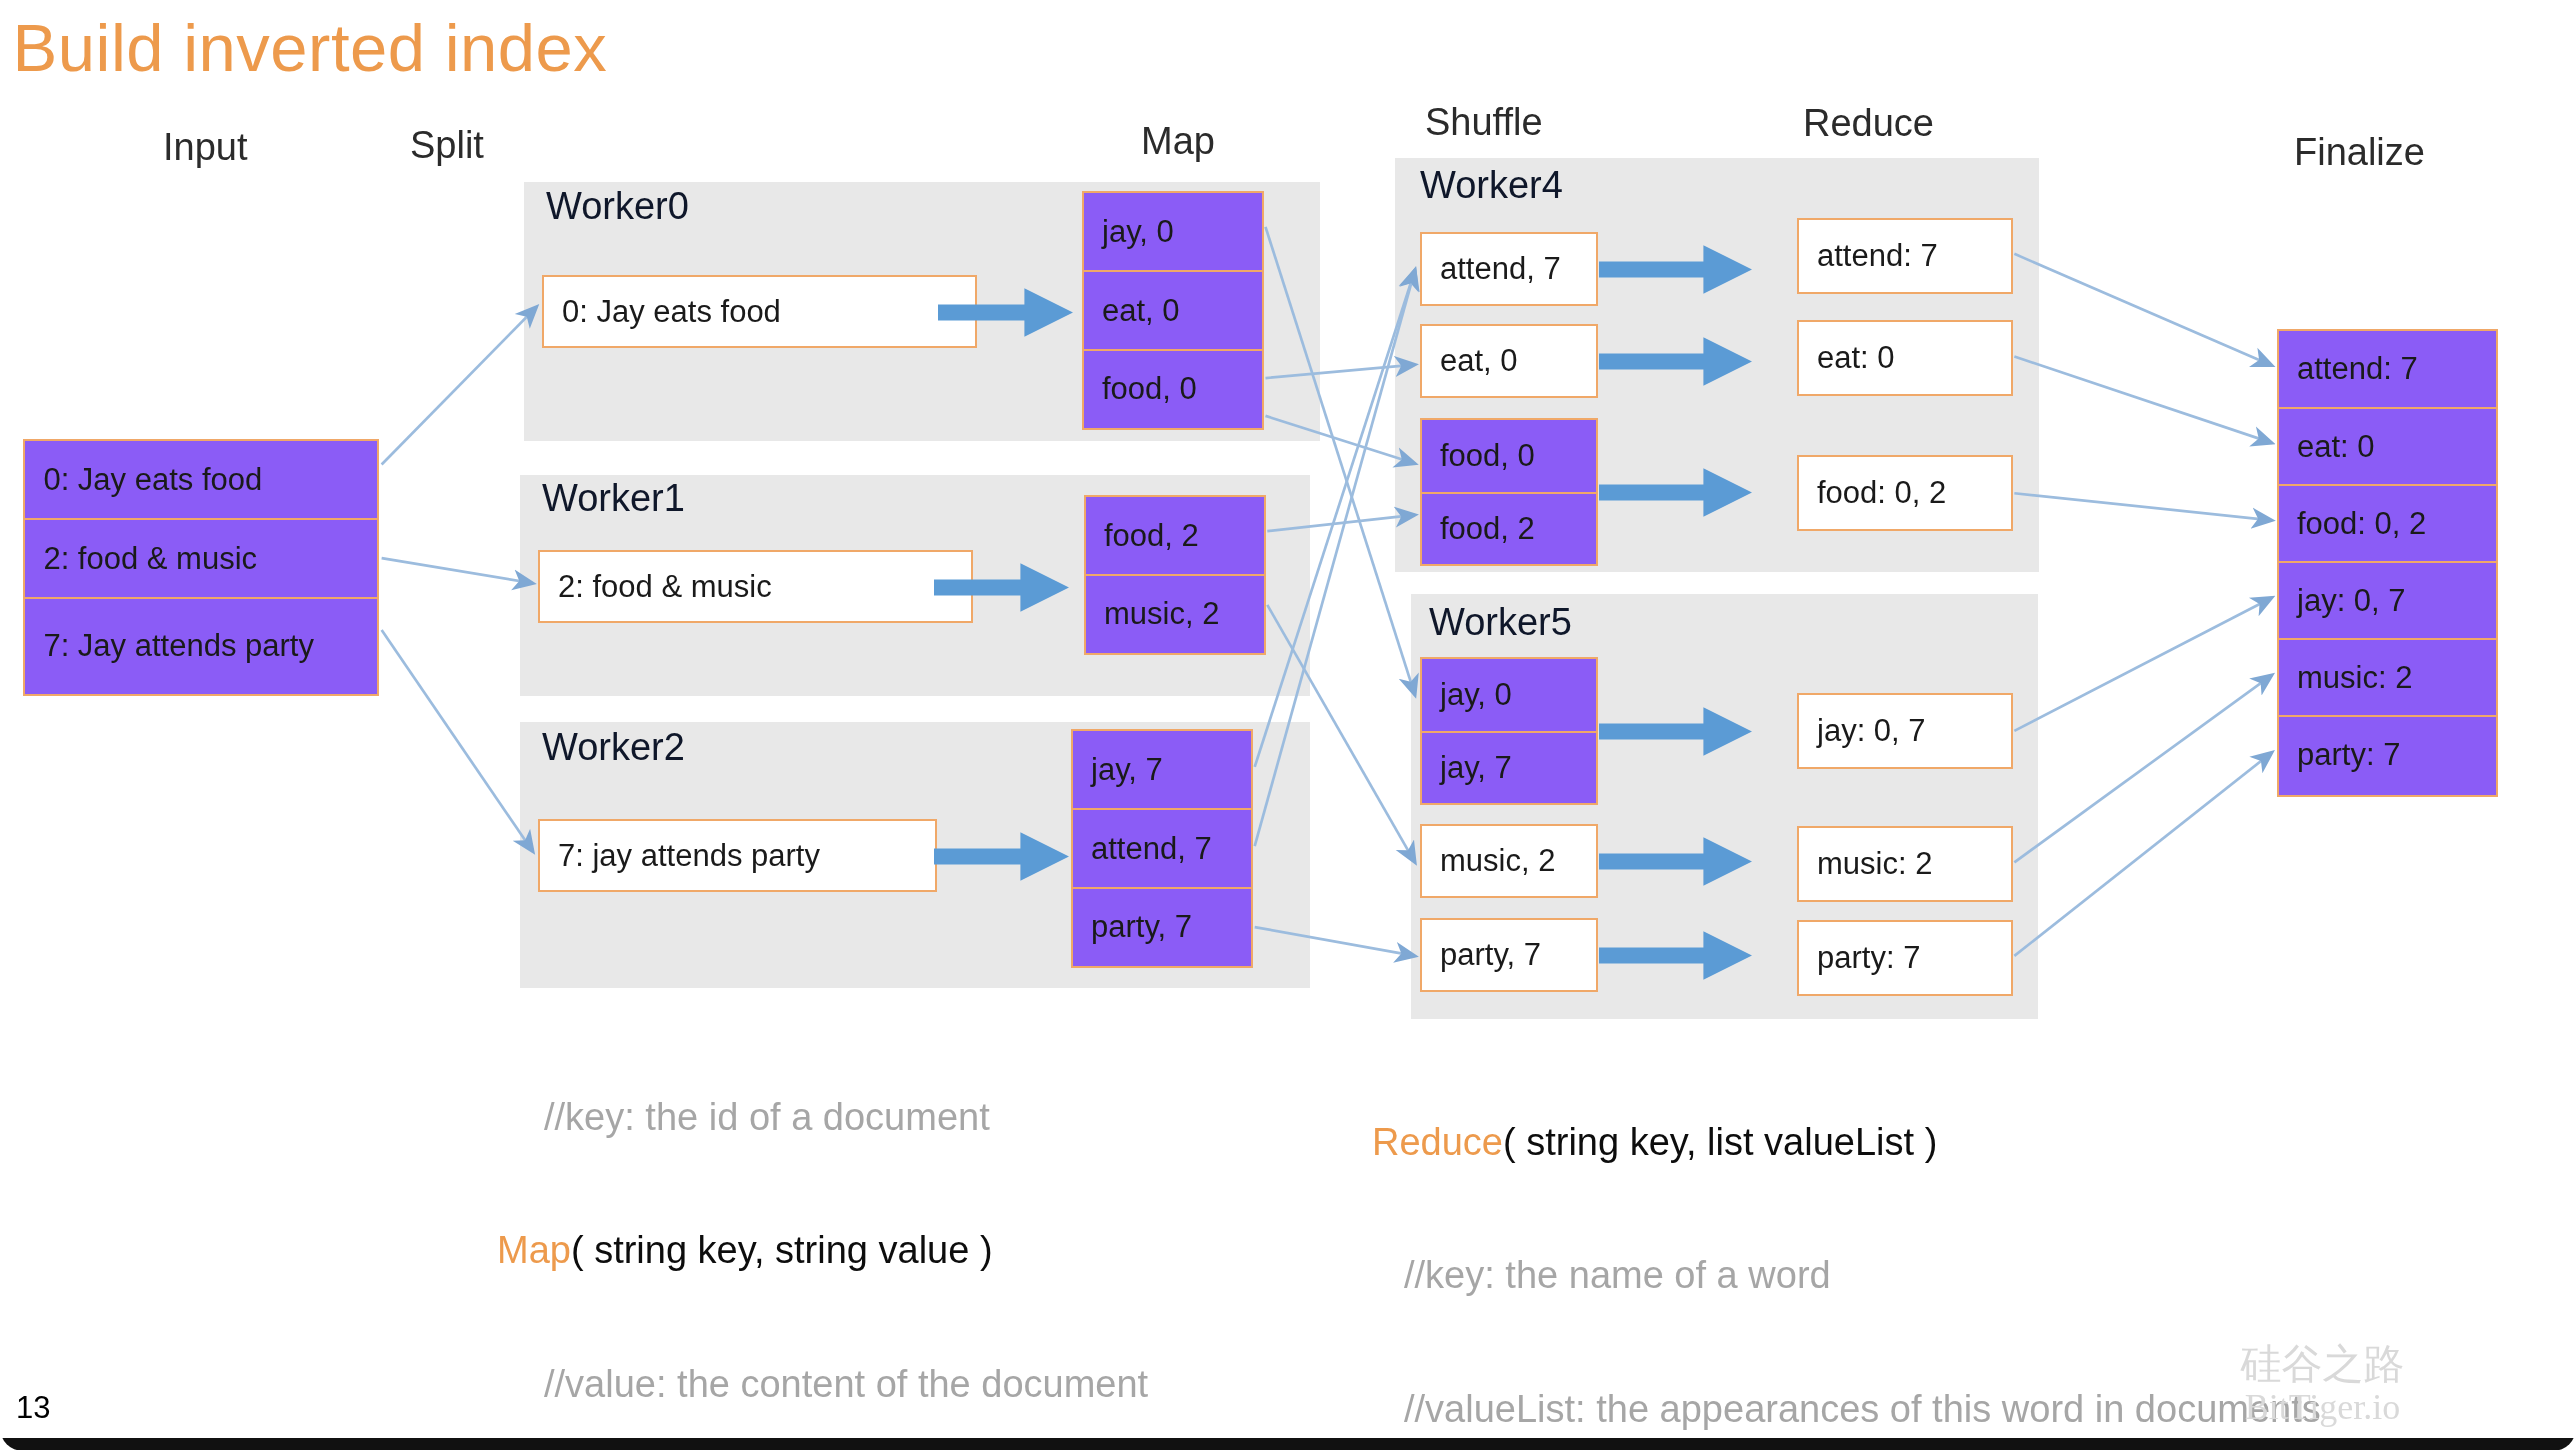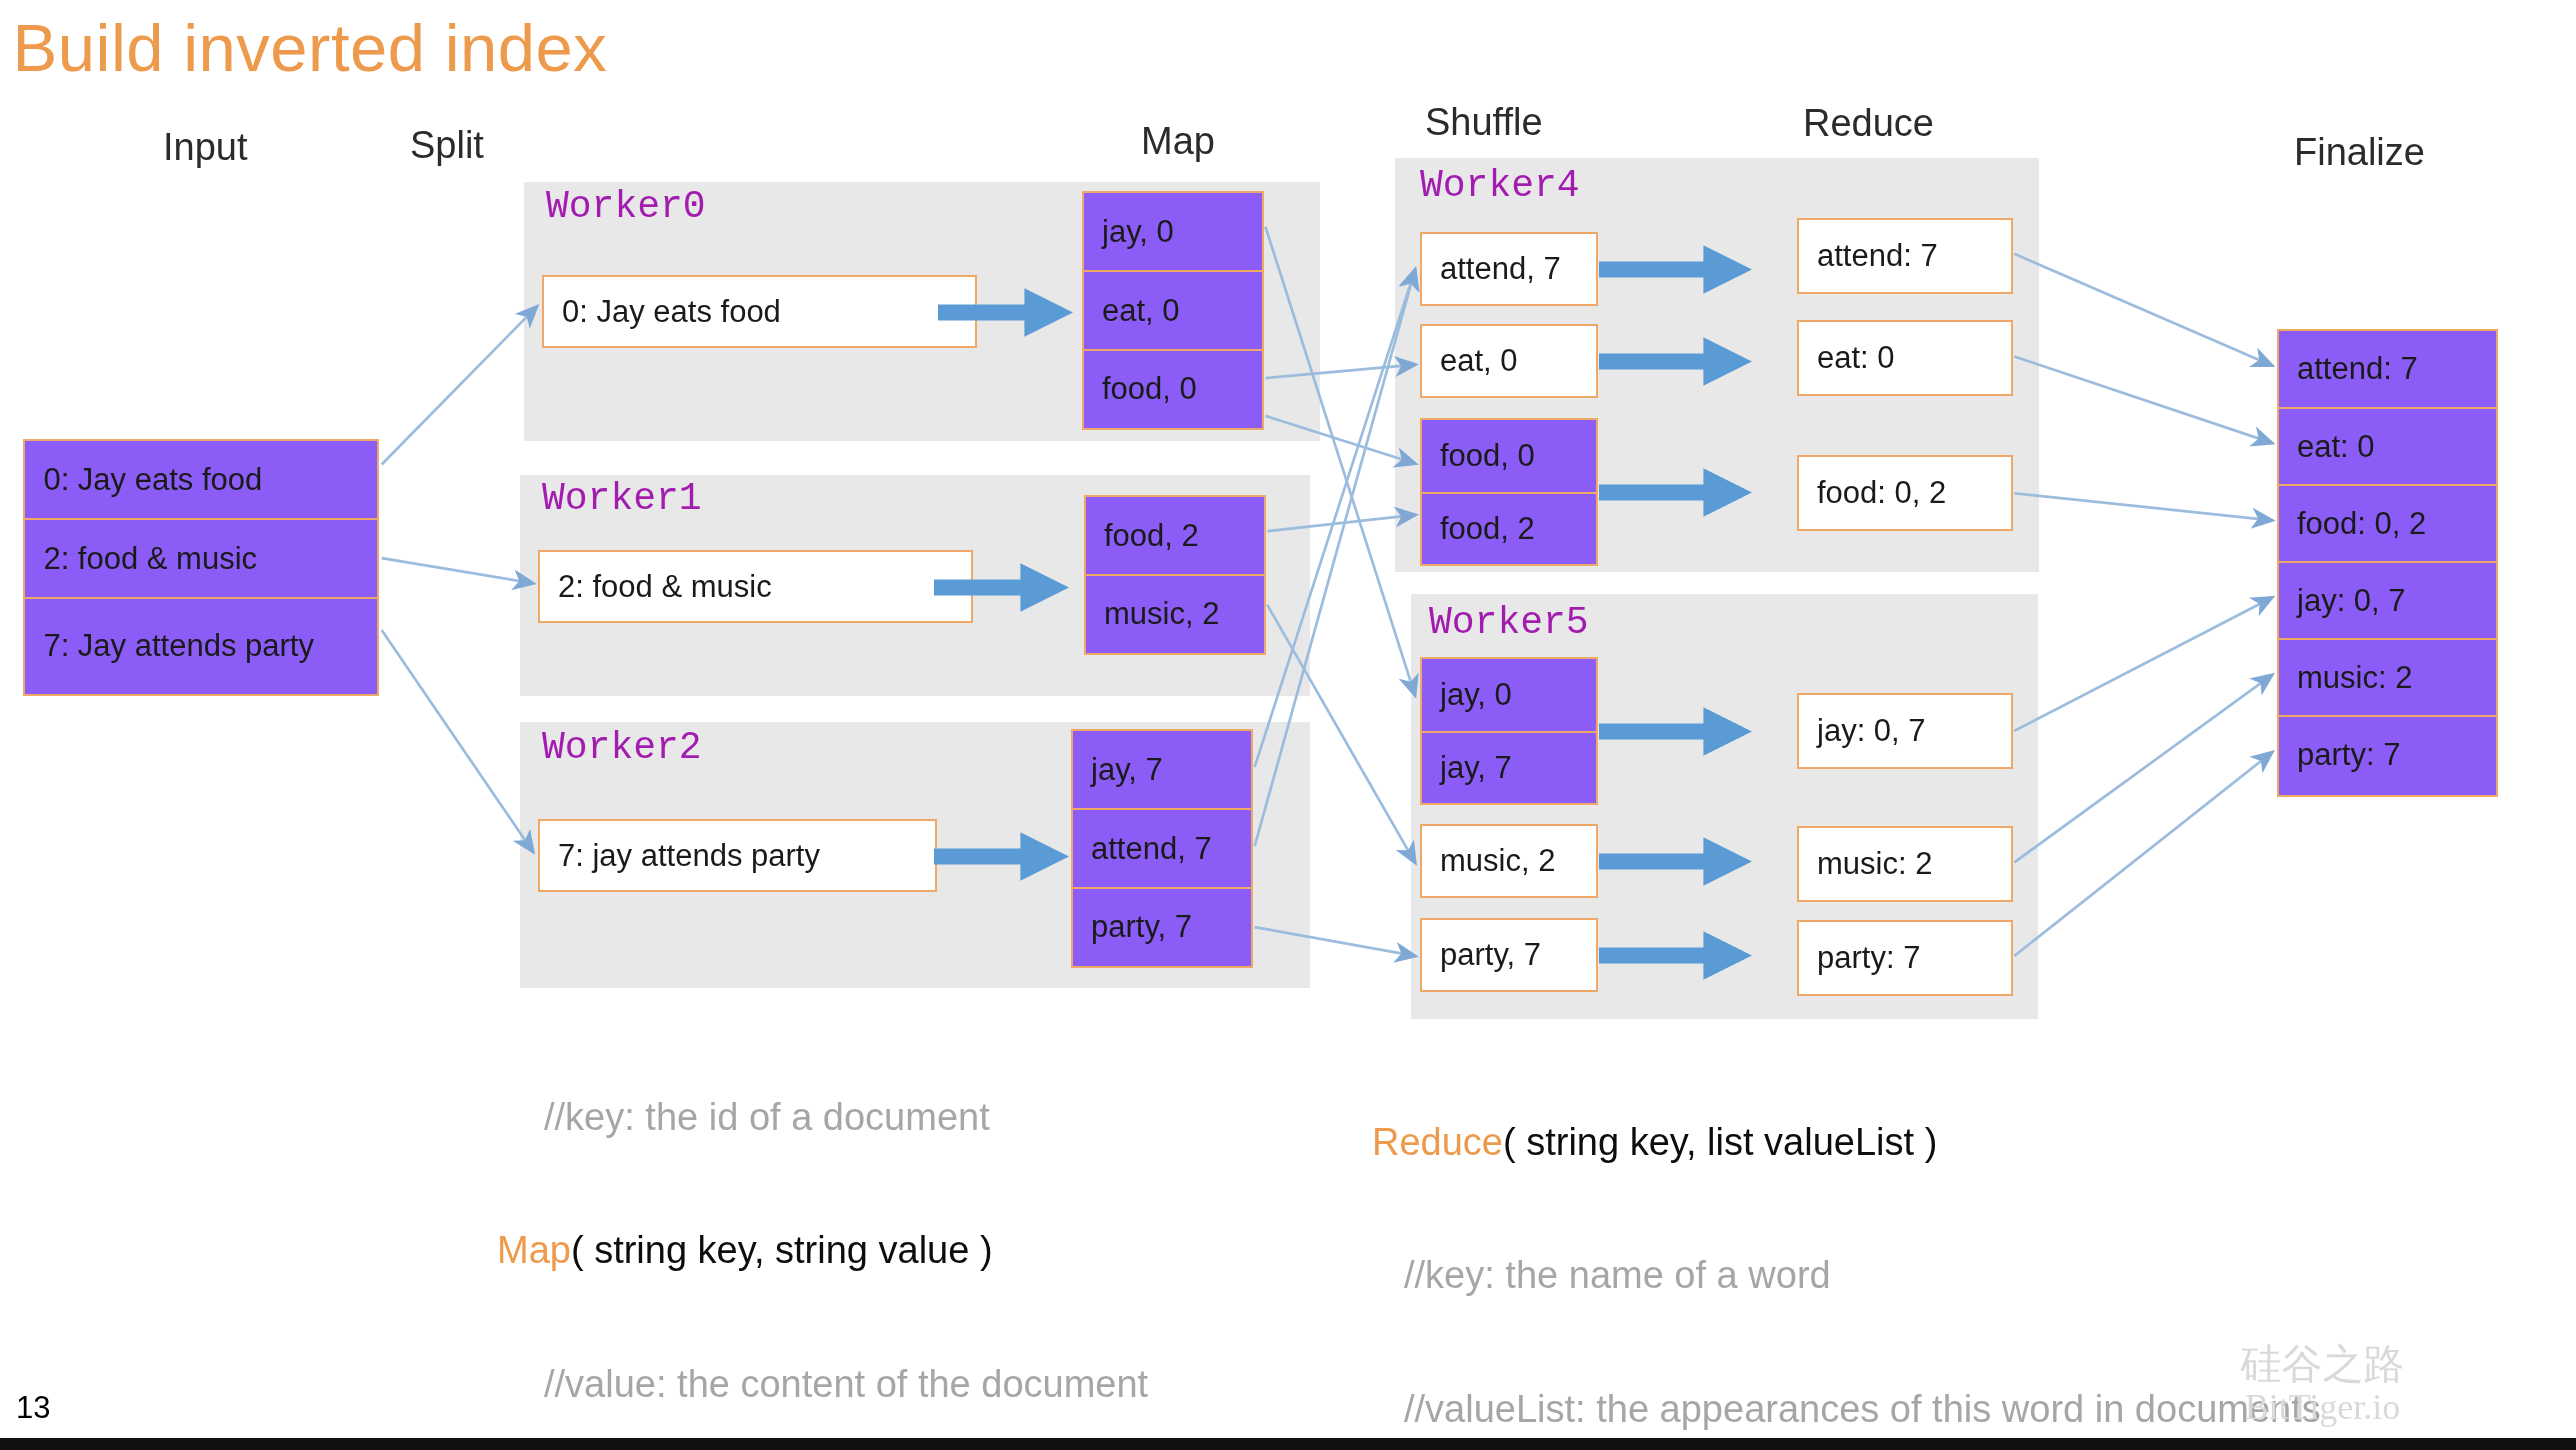--- a/index.html
+++ b/index.html
@@ -10,20 +10,21 @@
   }
   body {
     font-family: "Liberation Sans", sans-serif;
   }
   #slide {
     position: relative;
     width: 2576px;
     height: 1451px;
     background: #ffffff;
     overflow: hidden;
+    border-radius: 23px;
   }
 
   
   .slide-title {
     position: absolute;
     left: 12.6px;
     top: 9px;
     font-size: 67px;
     color: #ED9A4C;
     letter-spacing: 0.5px;
@@ -41,24 +42,23 @@
   }
 
   
   .panel {
     position: absolute;
     background: #E8E8E8;
   }
   .worker-label {
     position: absolute;
     font-size: 38px;
-    color: #a21caf;
+    color: #0f172a;
     white-space: nowrap;
     font-weight: 400;
-    font-family: Liberation Mono, monospace;
   }
 
   
   .obox {
     position: absolute;
     background: #ffffff;
     border: 2.7px solid #F0A868;
     box-sizing: border-box;
     display: flex;
     align-items: center;

